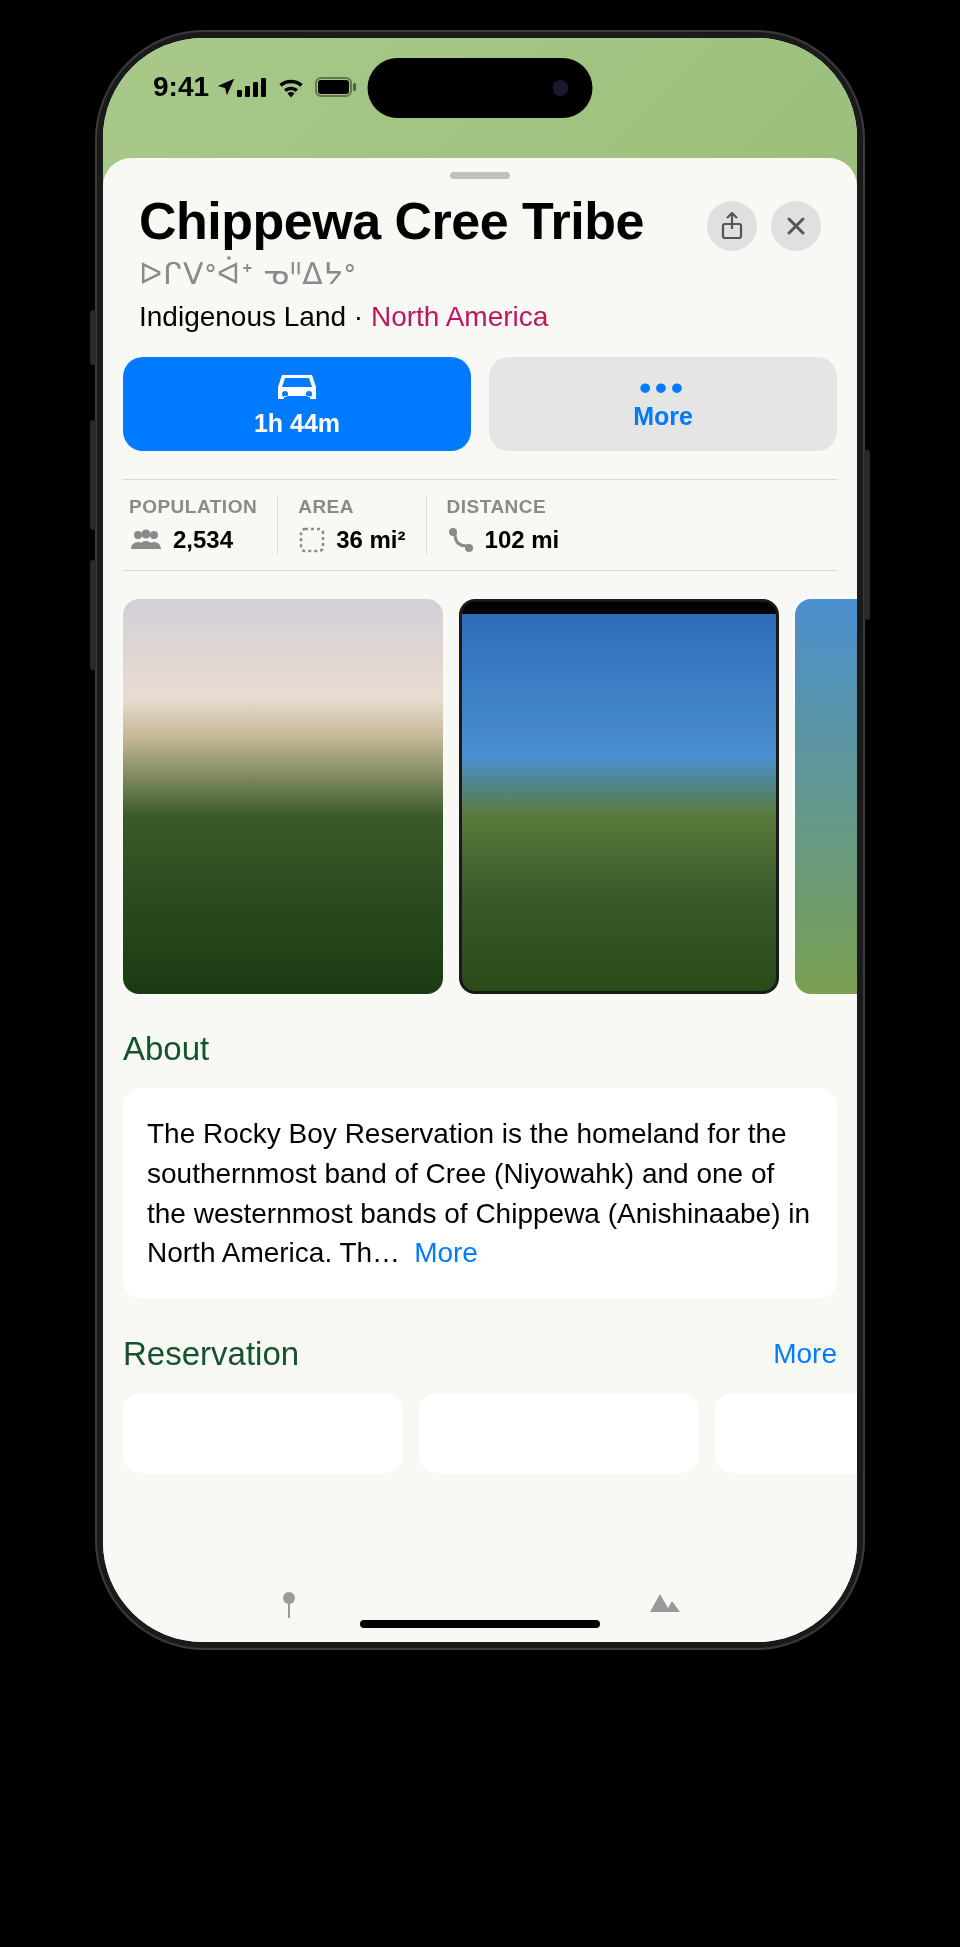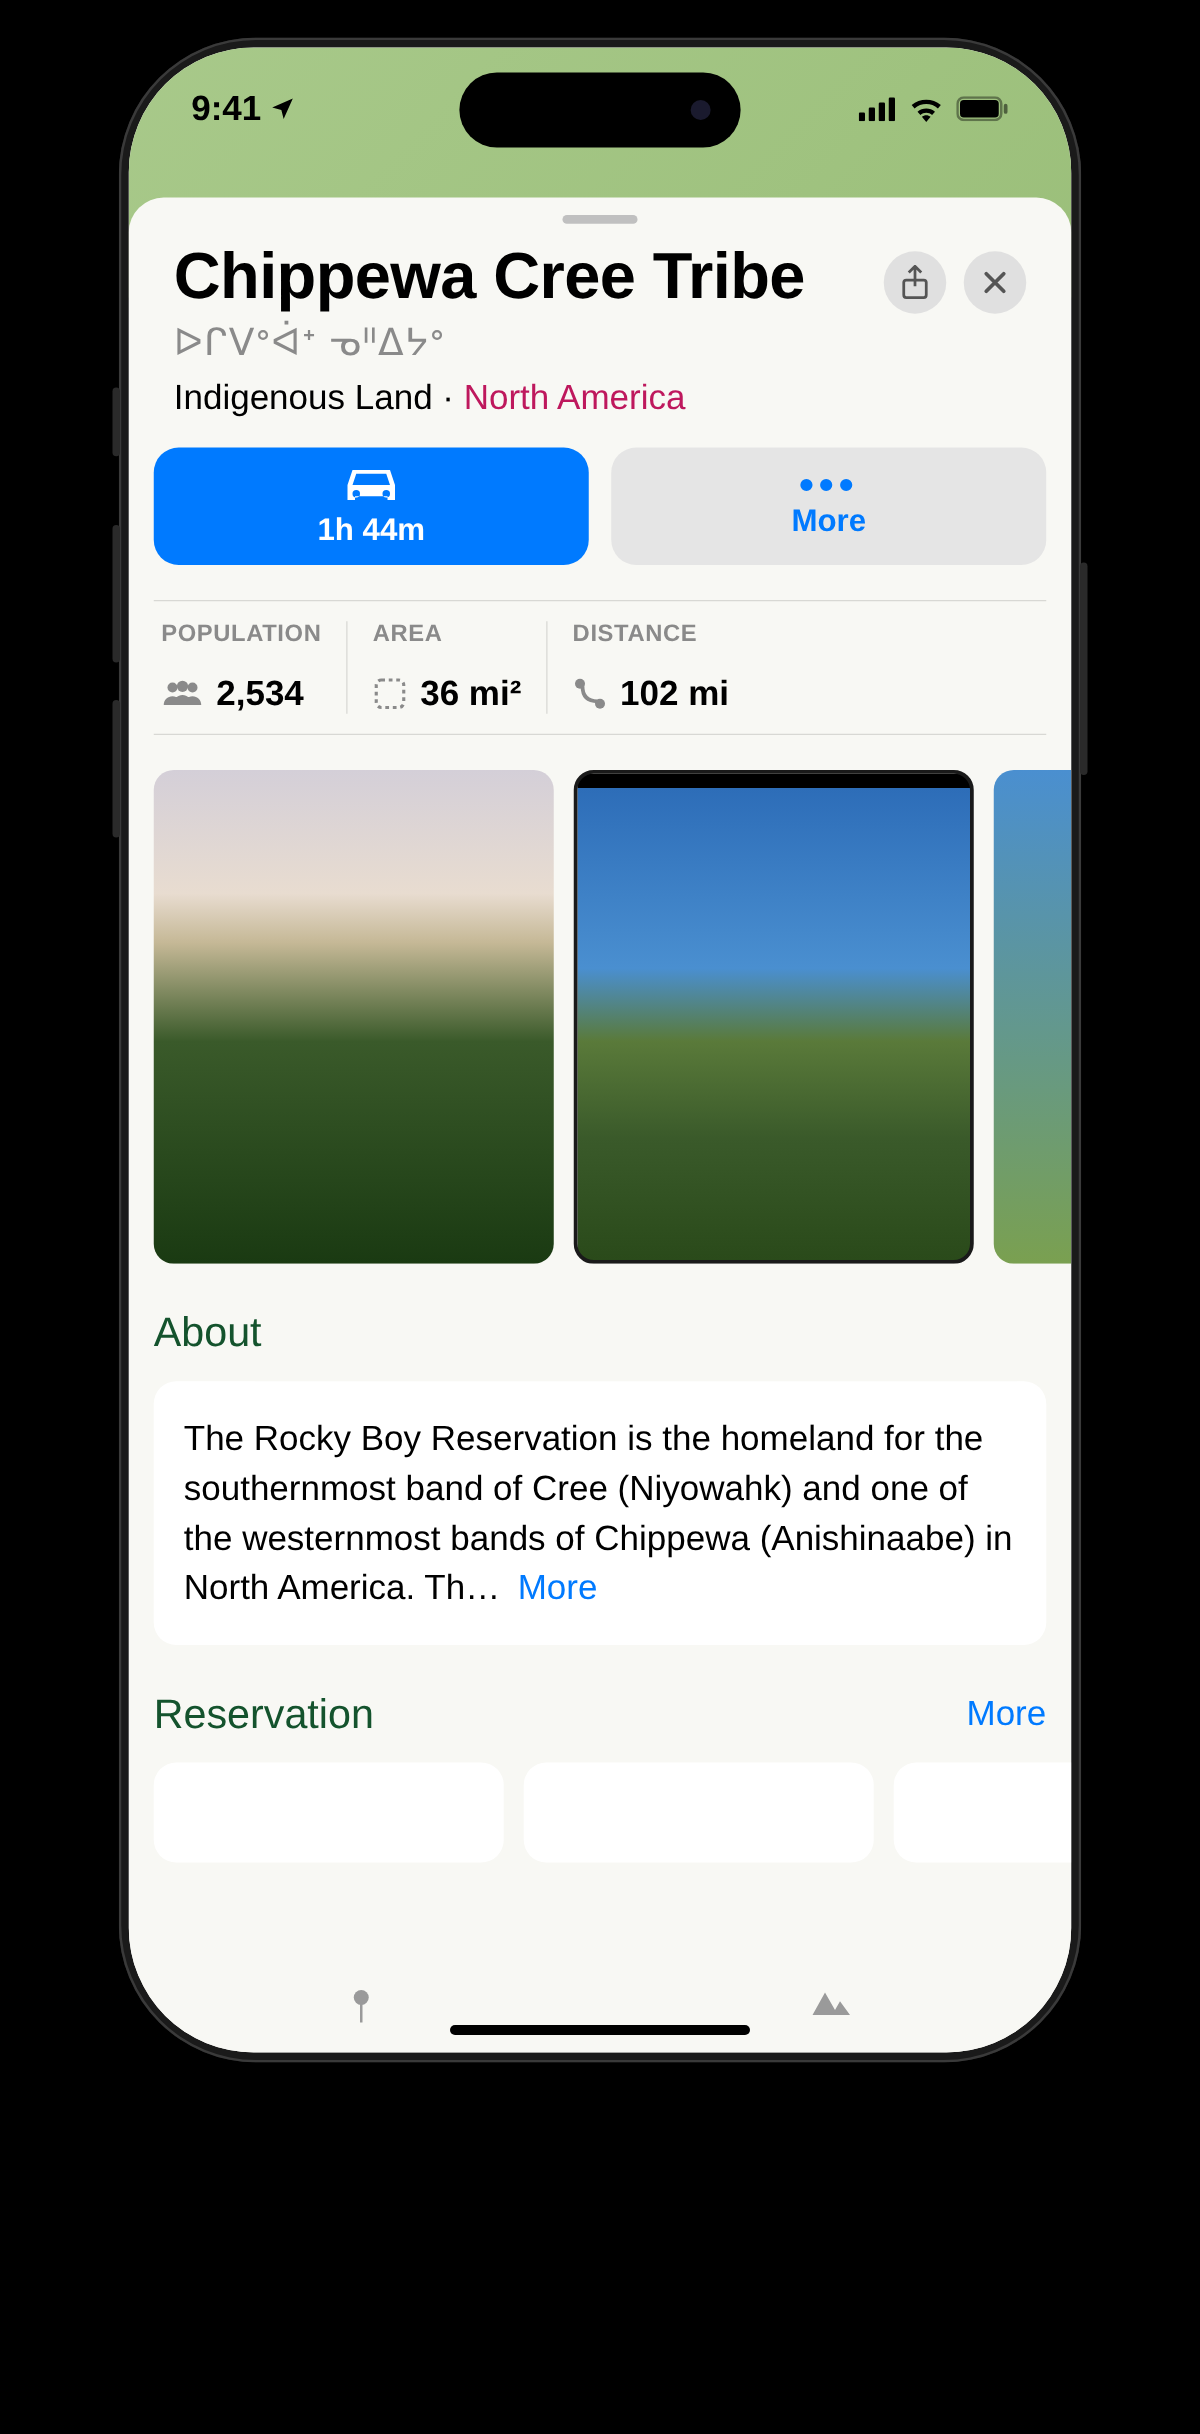--- a/index.html
+++ b/index.html
@@ -57,21 +57,20 @@
       top: 0; left: 0; right: 0;
       height: 200px;
       background: linear-gradient(135deg, #a8c98a, #9bbf7a);
     }
     .status-bar {
       position: absolute;
       top: 24px;
       left: 0; right: 0;
       height: 50px;
       display: flex;
-      justify-content: space-between;
       align-items: center;
       padding: 0 50px;
       z-index: 50;
       font-weight: 600;
       font-size: 28px;
       color: #000;
     }
     .status-left { display: flex; align-items: center; gap: 6px; }
     .status-right { display: flex; align-items: center; gap: 10px; }
     .sheet {
@@ -149,33 +148,33 @@
     .stats-row {
       display: flex;
       margin: 28px 20px 0;
       border-top: 1px solid #d8d8d4;
       border-bottom: 1px solid #d8d8d4;
       padding: 16px 0;
     }
     .stat {
       display: flex;
       flex-direction: column;
-      gap: 20px;
+      gap: 8px;
       padding: 0 20px;
       border-left: 1px solid #d8d8d4;
     }
     .stat:first-child { padding-left: 6px; border-left: none; }
     .stat-label {
       font-size: 19px;
       font-weight: 600;
       color: #8a8a8a;
       letter-spacing: 0.5px;
     }
     .stat-value {
-      font-size: 28px;
+      font-size: 24px;
       font-weight: 600;
       color: #000;
       display: flex;
       align-items: center;
       gap: 10px;
     }
     .stat-icon { color: #8a8a8a; flex-shrink: 0; }
     .photo-strip {
       display: flex;
       gap: 16px;

